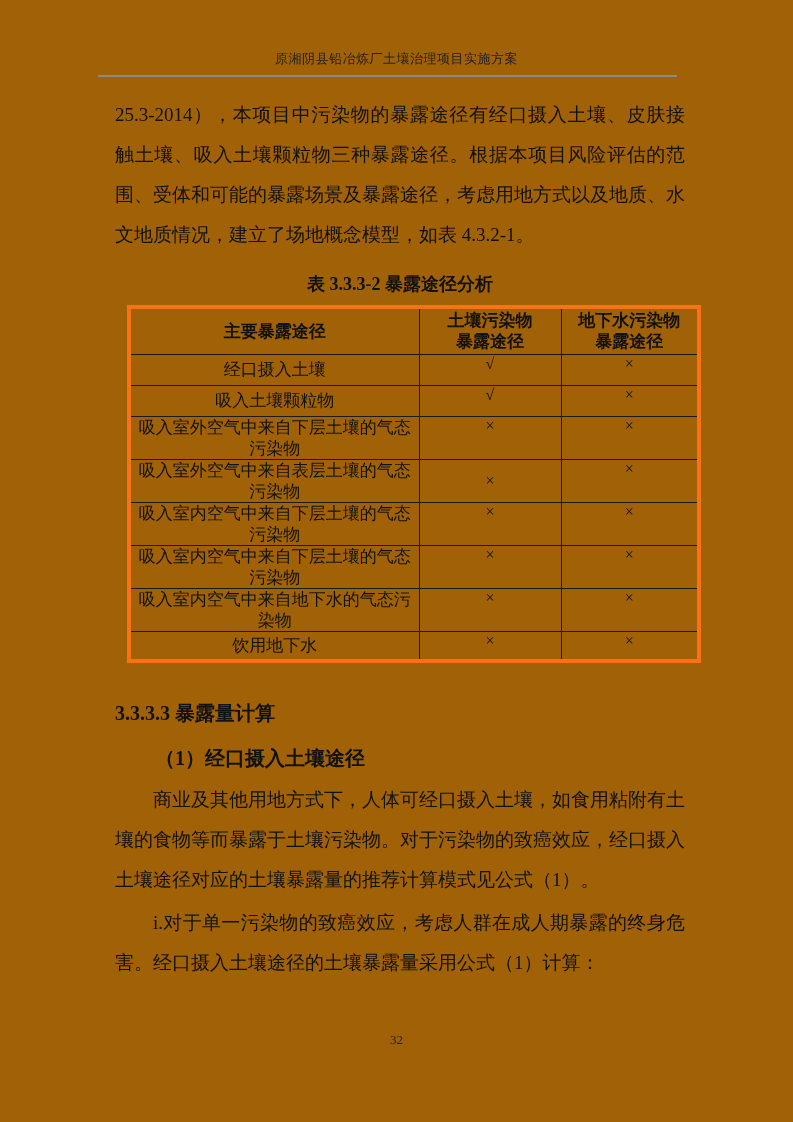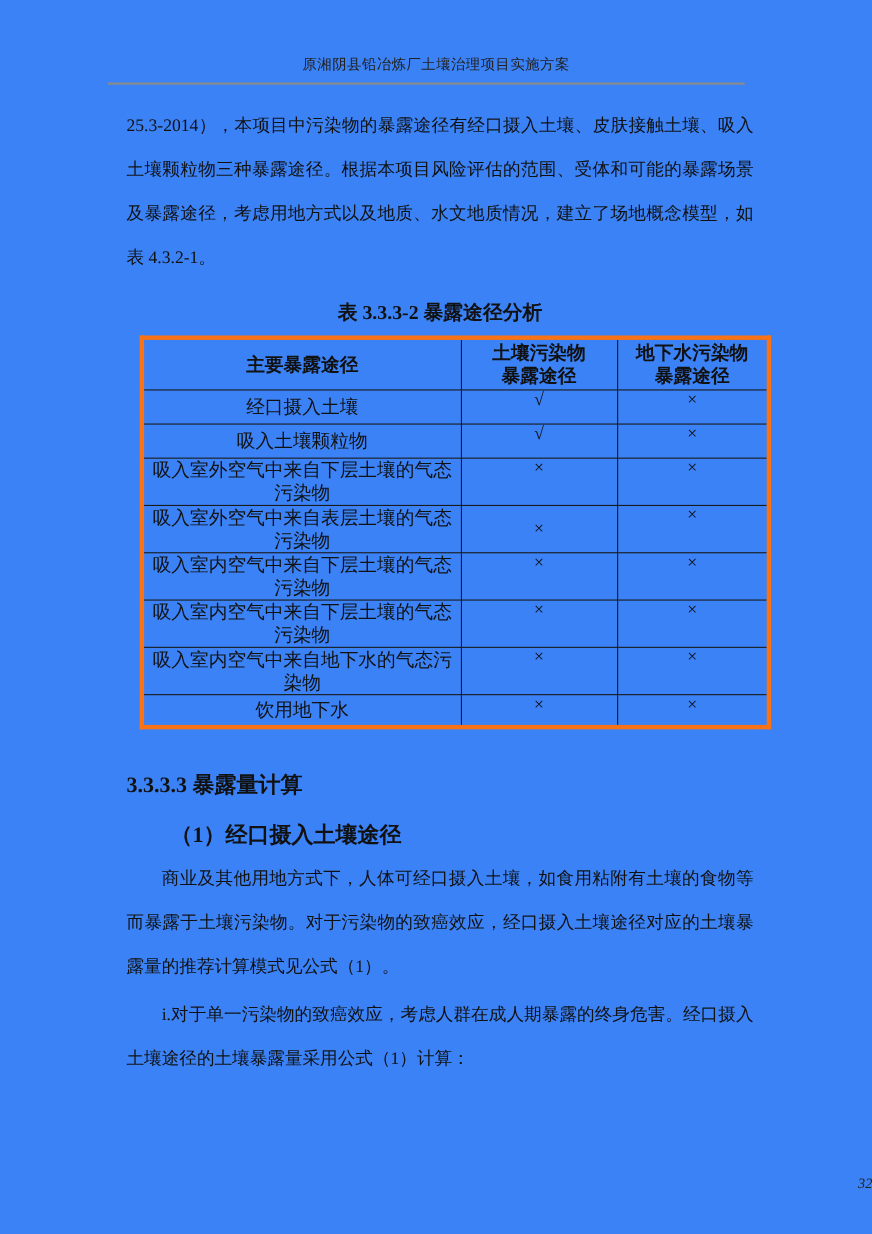--- a/index.html
+++ b/index.html
@@ -1,35 +1,35 @@
 <!DOCTYPE html>
 <html><head>
 <meta charset="utf-8">
 <style>
   html,body { margin:0; padding:0; background:#e8e8e8; }
   .page {
     position:relative;
     width:793px; height:1122px;
     margin:0 auto;
-    background:#3b82f6;
+    background:#a16207;
     font-family:"Liberation Serif","DejaVu Serif",serif;
     color:#111111;
     overflow:hidden;
   }
   .doc-header-text {
     position:absolute; top:50px; left:0; width:793px;
     text-align:center; font-size:13px; letter-spacing:0.5px; color:#222;
   }
   .doc-header-rule {
     position:absolute; top:75px; left:98px; width:579px; height:2px;
     background:#8a8a8a;
   }
   .para {
     position:absolute; left:115px; width:570px;
-    font-size:16px; line-height:40px;
+    font-size:19px; line-height:40px;
     text-align:justify;
     margin:0;
   }
   .para.indent { text-indent:2em; }
   .para-intro { top:95px; }
   .table-title {
     position:absolute; top:272px; left:115px; width:570px;
     text-align:center; font-weight:bold; font-size:18px;
   }
   table.exposure {
@@ -67,22 +67,22 @@
     font-size:20px; font-weight:bold; margin:0;
   }
   .subsection-heading {
     position:absolute; top:745px; left:115px; width:570px;
     font-size:20px; font-weight:bold; margin:0;
     text-indent:40px;
   }
   .para-1 { top:780px; }
   .para-2 { top:903px; }
   .page-number {
-    position:absolute; top:1068px; left:0; width:793px;
-    text-align:right; font-size:13px; color:#222;font-style:italic;
+    position:absolute; top:1032px; left:0; width:793px;
+    text-align:center; font-size:13px; color:#222;
   }
 </style>
 </head>
 <body>
 
 <div class="page">
 
   <div class="doc-header-text">原湘阴县铅冶炼厂土壤治理项目实施方案</div>
   <div class="doc-header-rule"></div>
 

